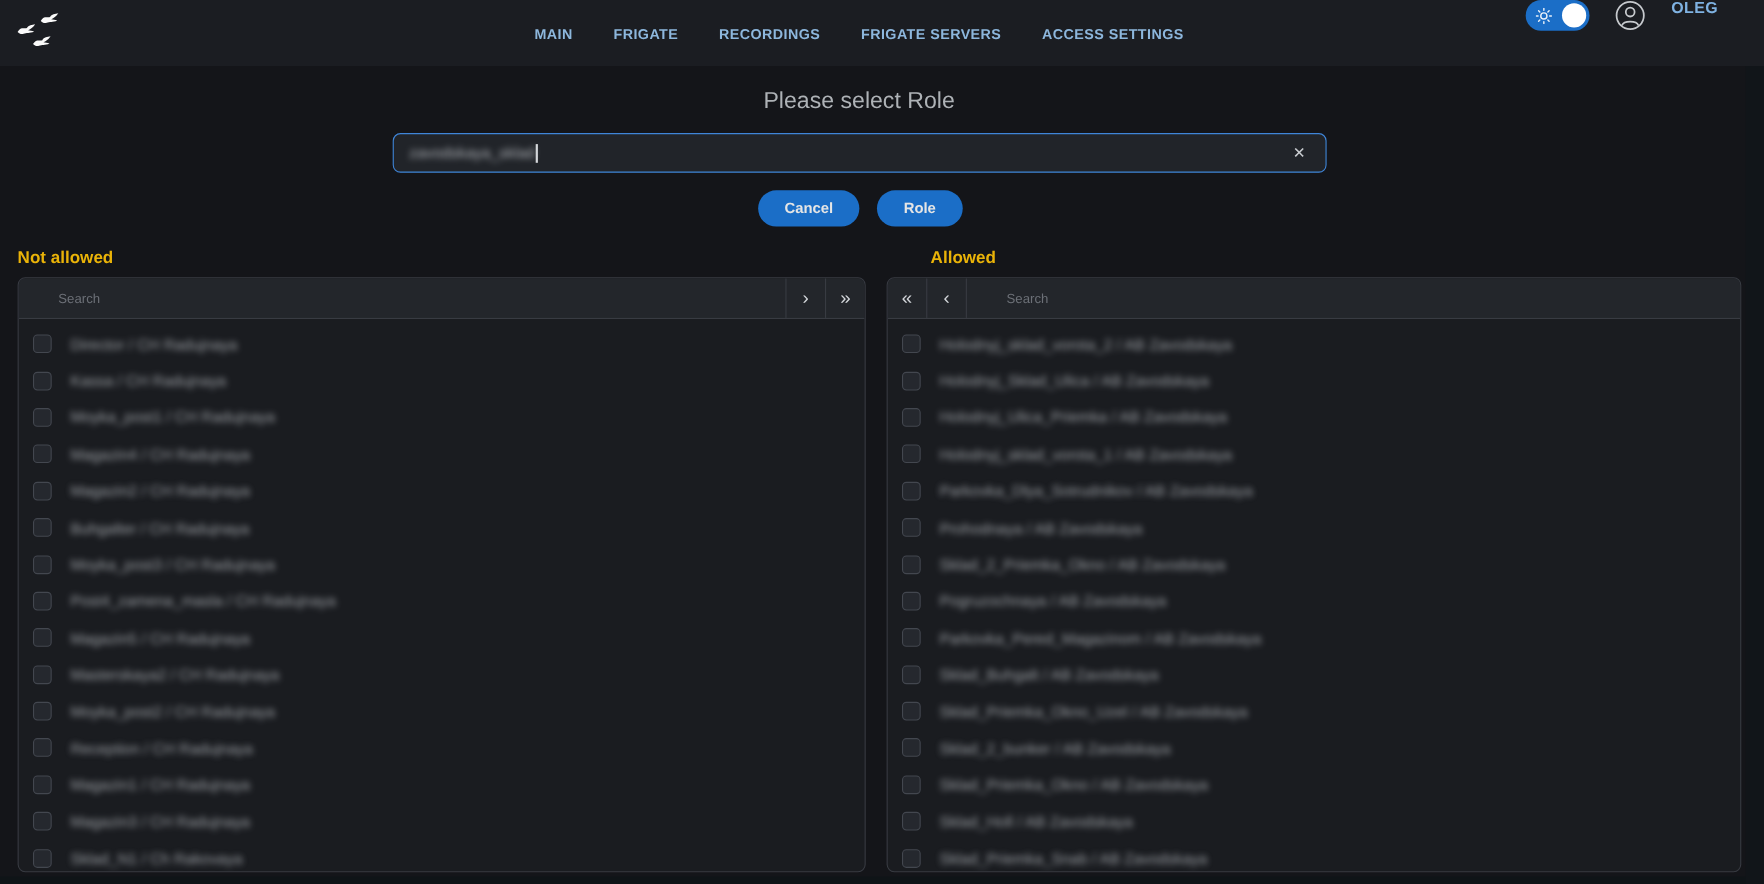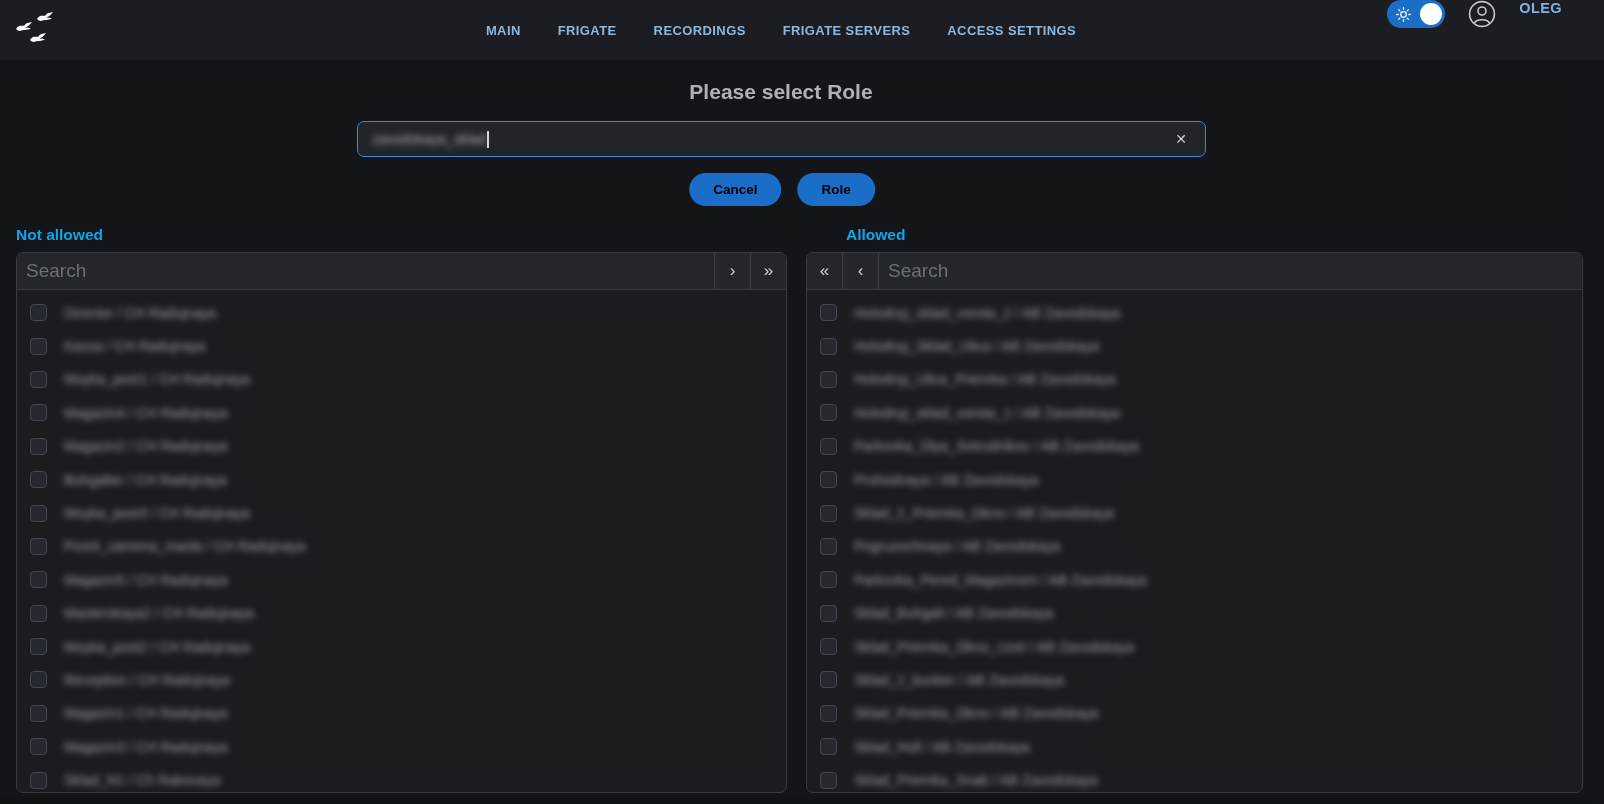--- a/index.html
+++ b/index.html
@@ -15,41 +15,41 @@
   .nav-link { color:#8db7dd; font-size:13px; font-weight:700; letter-spacing:.4px; cursor:pointer; white-space:nowrap; }
   .nav-right { position:absolute; right:42px; top:0; height:60px; display:flex; align-items:flex-start; gap:23px; }
   .toggle { position:relative; width:58px; height:28px; border-radius:14px; background:#1b6ec7; cursor:pointer; }
   .toggle .sun { position:absolute; left:9px; top:6.5px; }
   .toggle .knob { position:absolute; right:3px; top:3px; width:22px; height:22px; border-radius:50%; background:#fff; }
   .avatar { width:28px; height:28px; cursor:pointer; }
   .username { color:#7fb2e2; font-size:14.5px; font-weight:700; letter-spacing:.4px; cursor:pointer; }
 
   
   .page-title { position:absolute; left:781px; top:80px; transform:translateX(-50%);
-                color:#aeb2b6; font-size:21px; white-space:nowrap;font-weight:bold; }
+                color:#aeb2b6; font-size:21px; white-space:nowrap; }
   .role-input { position:absolute; left:357px; top:121px; width:849px; height:36px;
                 background:#212429; border:1.5px solid #3f85d8; border-radius:7px;
                 display:flex; align-items:center; padding:0 14px; cursor:text; }
   .role-input .val { color:#b9bdc2; font-size:14px; filter:blur(3px); opacity:.9; }
   .role-input .caret { width:1.5px; height:17px; background:#d6d9dc; margin-left:1px; }
   .role-input .clear { margin-left:auto; color:#c9ccd0; font-size:14px; cursor:pointer; padding:4px; }
   .btn-row { position:absolute; left:782px; top:173px; transform:translateX(-50%); display:flex; gap:16px; }
-  .btn { border:none; background:#1b6ec7; color:#000000; font-family:inherit; font-size:13.5px; font-weight:700;
+  .btn { border:none; background:#1b6ec7; color:#e5e5e5; font-family:inherit; font-size:13.5px; font-weight:700;
          height:33px; border-radius:17px; padding:0 24px; cursor:pointer; }
 
   
-  .panel-title { position:absolute; top:226px; color:#0ea5e9; font-size:15.5px; font-weight:700; }
+  .panel-title { position:absolute; top:226px; color:#eab308; font-size:15.5px; font-weight:700; }
   .panel { position:absolute; top:252px; height:541px; border:1px solid #383b42; border-radius:7px;
            background:#1a1c20; overflow:hidden; display:flex; flex-direction:column; }
   .panel.left  { left:16px;  width:771px; }
   .panel.right { left:806px; width:777px; }
   .panel-header { height:37px; flex:none; background:#23262b; border-bottom:1px solid #383b42;
                   display:flex; align-items:stretch; }
   .panel-search { flex:1; min-width:0; background:transparent; border:none; outline:none;
-                  color:#14b8a6; font-family:inherit; font-size:19px; padding:0 9px; }
+                  color:#14b8a6; font-family:inherit; font-size:12px; padding:0 36px; }
   .panel-search::placeholder { color:#6c7077; }
   .hbtn { width:36px; flex:none; display:flex; align-items:center; justify-content:center;
           color:#d3d6da; font-size:17px; cursor:pointer; user-select:none; }
   .hbtn.bl { border-left:1px solid #383b42; }
   .hbtn.br { border-right:1px solid #383b42; }
   .list { flex:1; padding-top:6px; overflow:hidden; }
   .row { display:flex; align-items:center; gap:17px; height:33.4px; padding-left:13px; cursor:pointer; }
   .checkbox { width:17px; height:17px; flex:none; border-radius:4px; background:#25282e; border:1px solid #43474f; cursor:pointer; }
   .row-label { font-size:14px; color:#a6aaaf; white-space:nowrap; filter:blur(3px); opacity:.92; }
 

